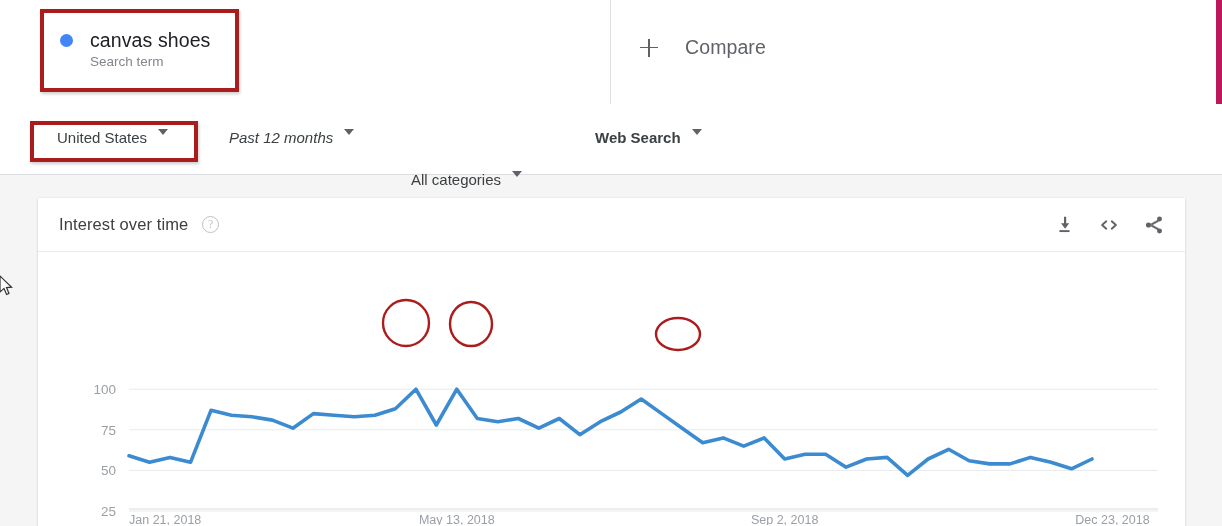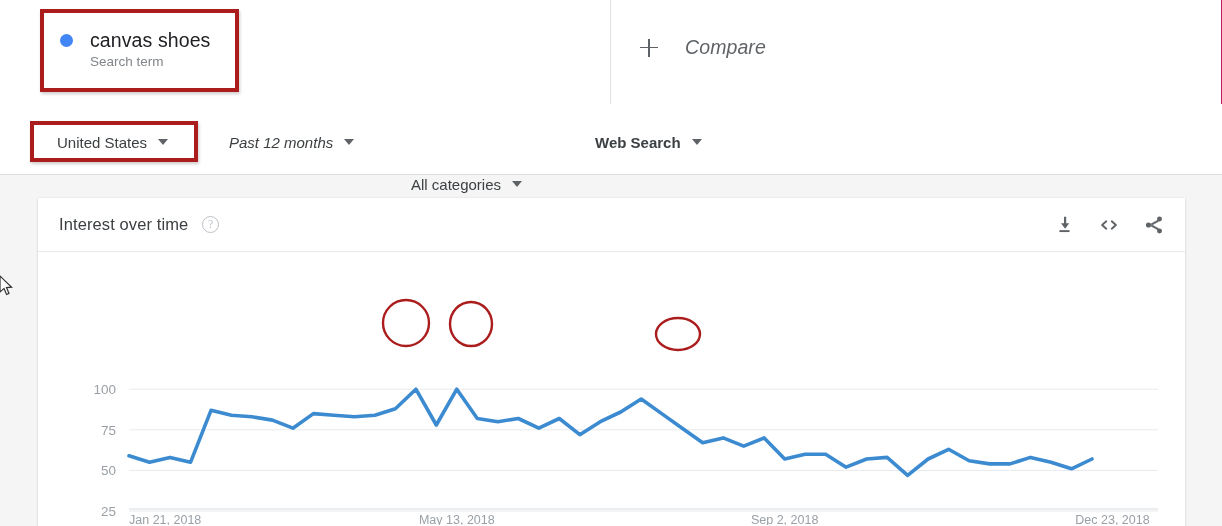--- a/index.html
+++ b/index.html
@@ -16,21 +16,21 @@
     position: absolute; left: 0; top: 0; width: 1222px; height: 124px;
     background: #ffffff; border-bottom: 1px solid #e3e3e3;
     display: flex;
   }
   .term-cell {
     position: relative;
     width: 611px; height: 104px;
     border-right: 1px solid #e0e0e0;
     display: flex; align-items: flex-start;
   }
-  .term-cell.last { border-right: 1px solid #be185d; font-style: italic; }
+  .term-cell.last { border-right: 6px solid #be185d; }
   .term-card {
     position: absolute; left: 42px; top: 11px;
     width: 195px; height: 79px;
     background: #fff;
     display: flex; align-items: flex-start;
     padding: 16px 0 0 18px;
   }
   .annot-box {
     position: absolute;
     border: 4px solid #ab1d1d;
@@ -63,21 +63,21 @@
   .plus-icon::after { top: 0; left: 8px; height: 18px; width: 1.6px; }
   .compare-label { margin-left: 27px; font-size: 19.5px; color: #5f6368; letter-spacing: .1px; }
 
   
   .filterbar {
     position: absolute; left: 0; top: 104px; width: 1222px; height: 71px;
     background: #ffffff; border-bottom: 1px solid #dadce0;
   }
   .filter {
     position: absolute; top: 129px; height: 26px;
-    display: flex; align-items: center; cursor: pointer;
+    display: flex; align-items: flex-start; cursor: pointer;
     white-space: nowrap;
   }
   .filter-label { font-size: 15px; color: #3c4043; }
   .caret {
     margin-left: 11px;
     width: 0; height: 0;
     border-left: 5.5px solid transparent;
     border-right: 5.5px solid transparent;
     border-top: 6px solid #5f6368;
   }

